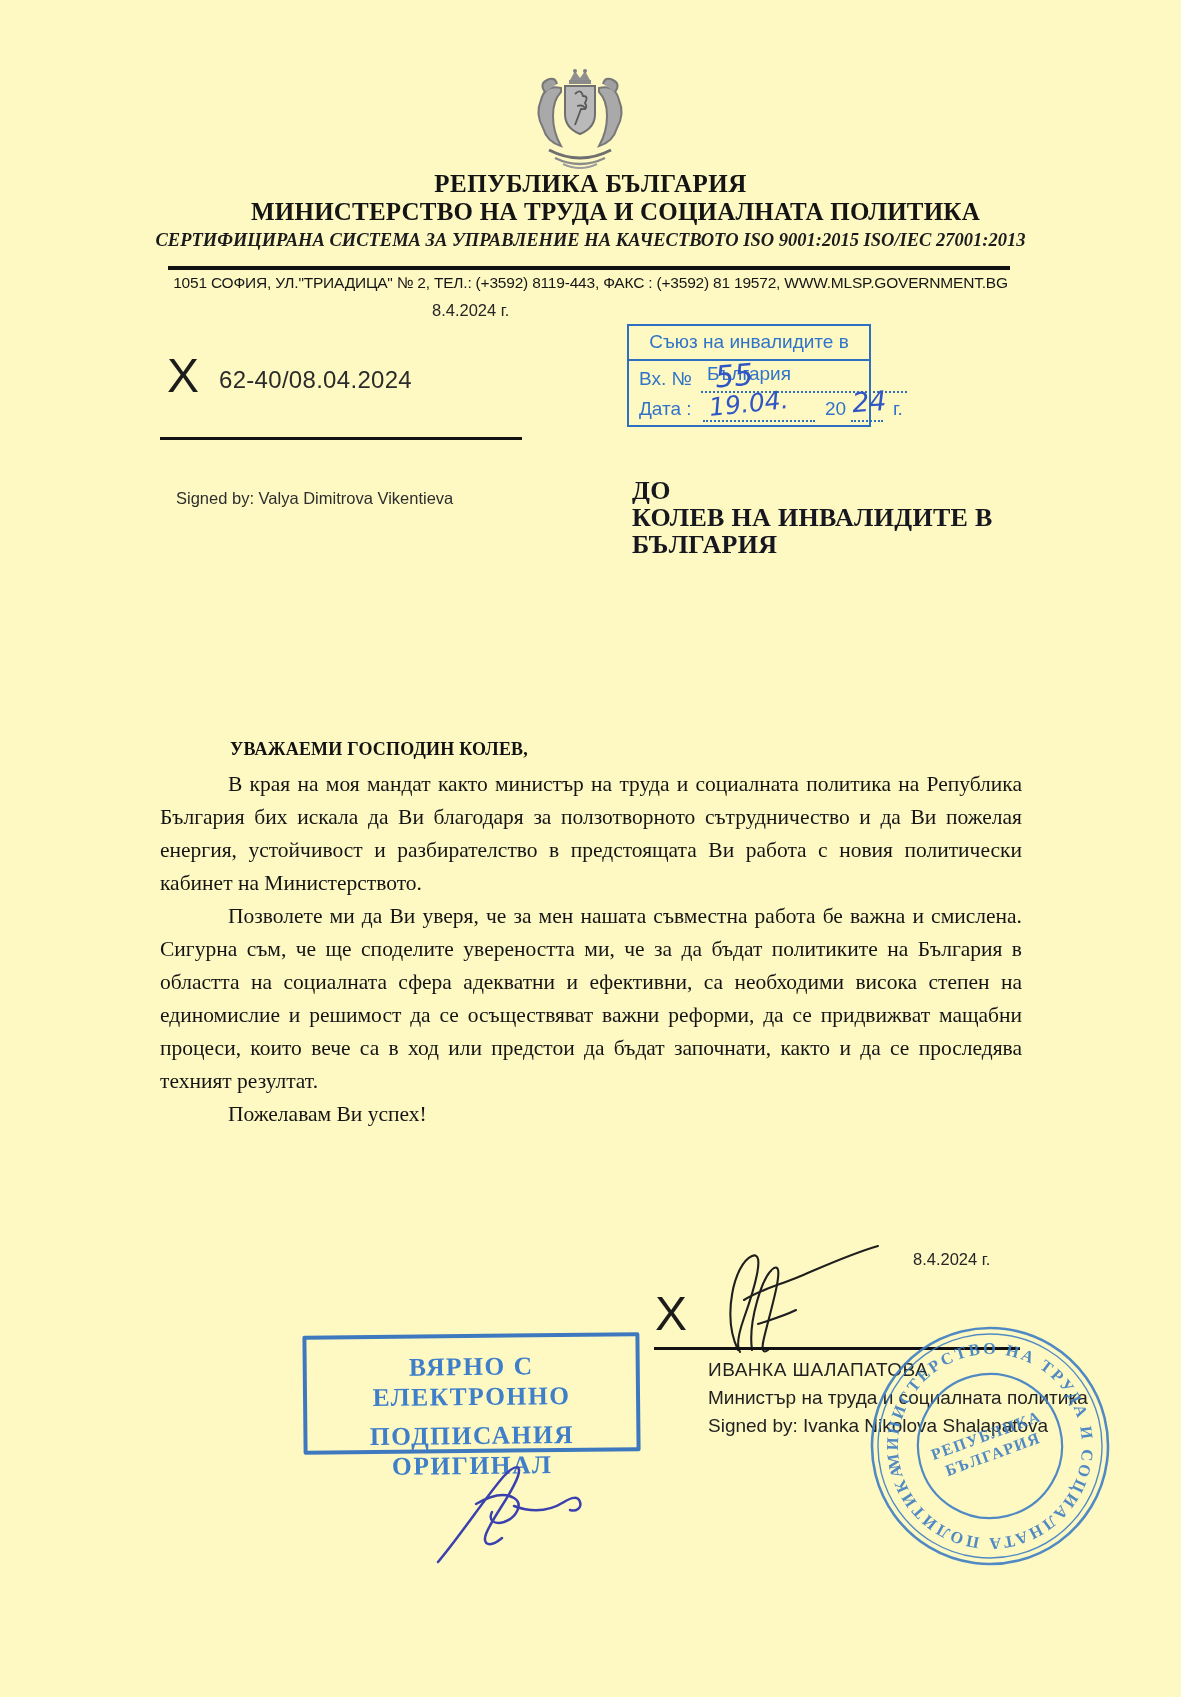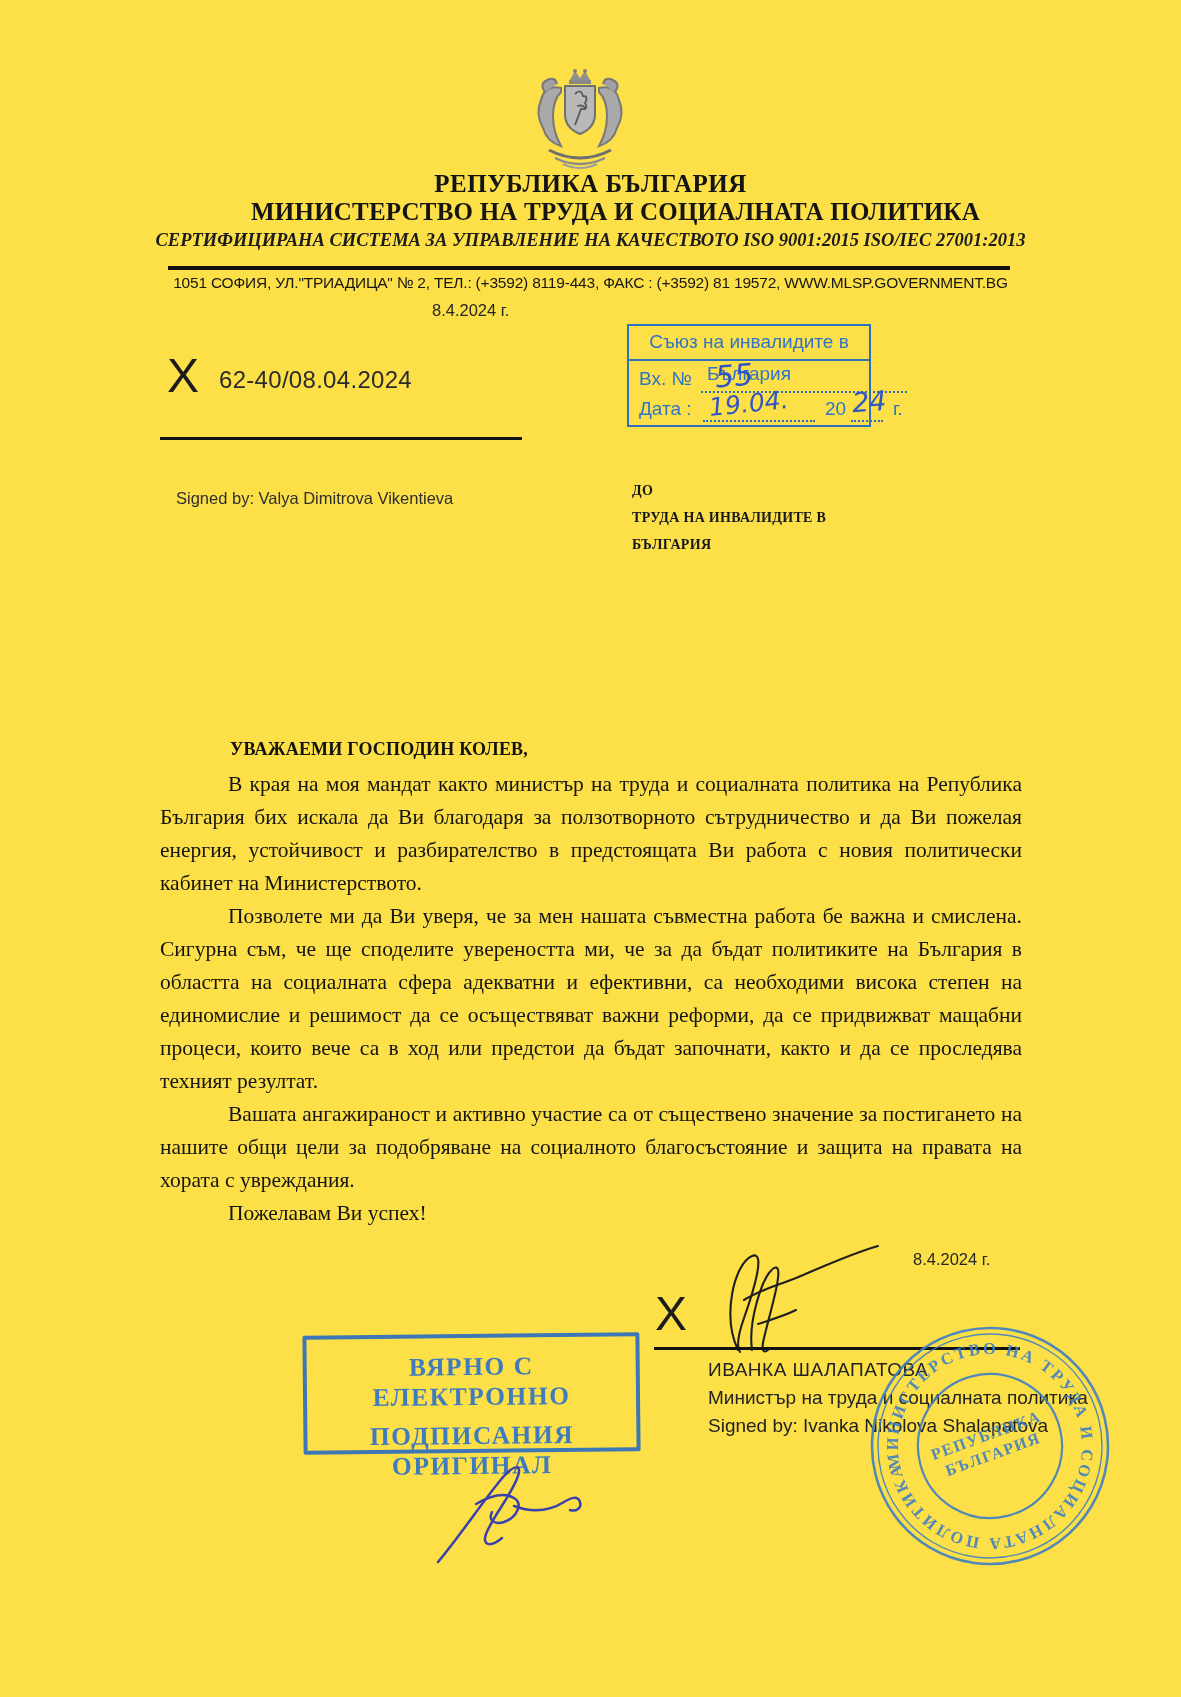--- a/index.html
+++ b/index.html
@@ -1,20 +1,20 @@
 <!DOCTYPE html>
 <html><head>
 <meta charset="utf-8">
 <style>
   html,body{margin:0;padding:0;background:#e8e8e8;}
   .page{
     position:relative;
     width:1181px;height:1697px;
     margin:0 auto;
-    background:#fde047;
+    background:#fef9c3;
     overflow:hidden;
     font-family:"Liberation Serif", serif;
     color:#151515;
   }
   .abs{position:absolute;}
   .center{left:0;width:1181px;text-align:center;}
 
   
   .country-title{top:170px;font-size:25px;font-weight:bold;letter-spacing:.5px;color:#141414;}
   .ministry-title{top:198px;font-size:25px;font-weight:bold;letter-spacing:.2px;color:#141414;padding-left:25px;}
@@ -37,21 +37,21 @@
     font-family:"Liberation Sans",sans-serif;
     box-sizing:border-box;
   }
   .rs-header{position:absolute;left:0;top:0;width:100%;height:33px;border-bottom:2.5px solid #2e6fc0;
     font-size:19px;line-height:32px;text-align:center;}
   .rs-label{position:absolute;font-size:19px;text-align:right;}
   .dots{position:absolute;border-bottom:2.5px dotted #2e6fc0;height:1px;}
   .handwritten{position:absolute;font-family:"DejaVu Sans",sans-serif;font-style:italic;color:#3055c4;}
 
   
-  .addressee{left:632px;top:477px;font-size:14px;font-weight:bold;line-height:27px;color:#17171f;letter-spacing:.3px;}
+  .addressee{left:632px;top:477px;font-size:26px;font-weight:bold;line-height:27px;color:#17171f;letter-spacing:.3px;}
 
   
   .salutation{left:230px;top:739px;font-size:18px;font-weight:bold;color:#121212;letter-spacing:.2px;}
   .body-text{left:160px;top:768px;width:862px;}
   .body-text p{margin:0;font-size:21.5px;line-height:33px;text-align:justify;text-indent:68px;color:#141414;}
   .body-text p.no-justify{text-align:left;}
 
   
   .date-sign{left:913px;top:1250px;font-size:16.5px;font-family:"Liberation Sans",sans-serif;color:#262626;}
   .x-bottom{left:655px;top:1286px;font-size:48px;}
@@ -122,29 +122,28 @@
     <span class="dots" style="left:74px;top:93px;width:112px;"></span>
     <span class="handwritten" style="left:80px;top:63px;font-size:25px;transform:rotate(-6deg);">19.04.</span>
     <span class="rs-label" style="left:196px;top:72px;">20</span>
     <span class="dots" style="left:222px;top:93px;width:32px;"></span>
     <span class="handwritten" style="left:223px;top:60px;font-size:27px;transform:rotate(-4deg);">24</span>
     <span class="rs-label" style="left:264px;top:72px;">г.</span>
   </div>
 
   <div class="abs addressee">
     <div>ДО</div>
-    <div>ТРУДА НА ИНВАЛИДИТЕ В</div>
+    <div>КОЛЕВ НА ИНВАЛИДИТЕ В</div>
     <div>БЪЛГАРИЯ</div>
   </div>
 
   <div class="abs salutation">УВАЖАЕМИ ГОСПОДИН КОЛЕВ,</div>
   <div class="abs body-text">
     <p>В края на моя мандат както министър на труда и социалната политика на Република България бих искала да Ви благодаря за ползотворното сътрудничество и да Ви пожелая енергия, устойчивост и разбирателство в предстоящата Ви работа с новия политически кабинет на Министерството.</p>
     <p>Позволете ми да Ви уверя, че за мен нашата съвместна работа бе важна и смислена. Сигурна съм, че ще споделите увереността ми, че за да бъдат политиките на България в областта на социалната сфера адекватни и ефективни, са необходими висока степен на единомислие и решимост да се осъществяват важни реформи, да се придвижват мащабни процеси, които вече са в ход или предстои да бъдат започнати, както и да се проследява техният резултат.</p>
-    <p>Вашата ангажираност и активно участие са от съществено значение за постигането на нашите общи цели за подобряване на социалното благосъстояние и защита на правата на хората с увреждания.</p>
     <p class="no-justify">Пожелавам Ви успех!</p>
   </div>
 
   <div class="abs date-sign">8.4.2024 г.</div>
 
   <svg class="abs" style="left:700px;top:1238px;" width="210" height="118" viewBox="0 0 210 118">
     <g fill="none" stroke="#1f1f1f" stroke-width="2.1" stroke-linecap="round">
       <path d="M38 112 C22 78 34 26 52 18 C66 12 54 52 44 80 C38 97 36 108 40 114"></path>
       <path d="M52 112 C48 84 62 38 74 30 C86 24 70 74 64 100 C61 112 63 116 68 112"></path>
       <path d="M44 62 C60 52 76 48 96 40 C120 30 150 16 178 8"></path>

